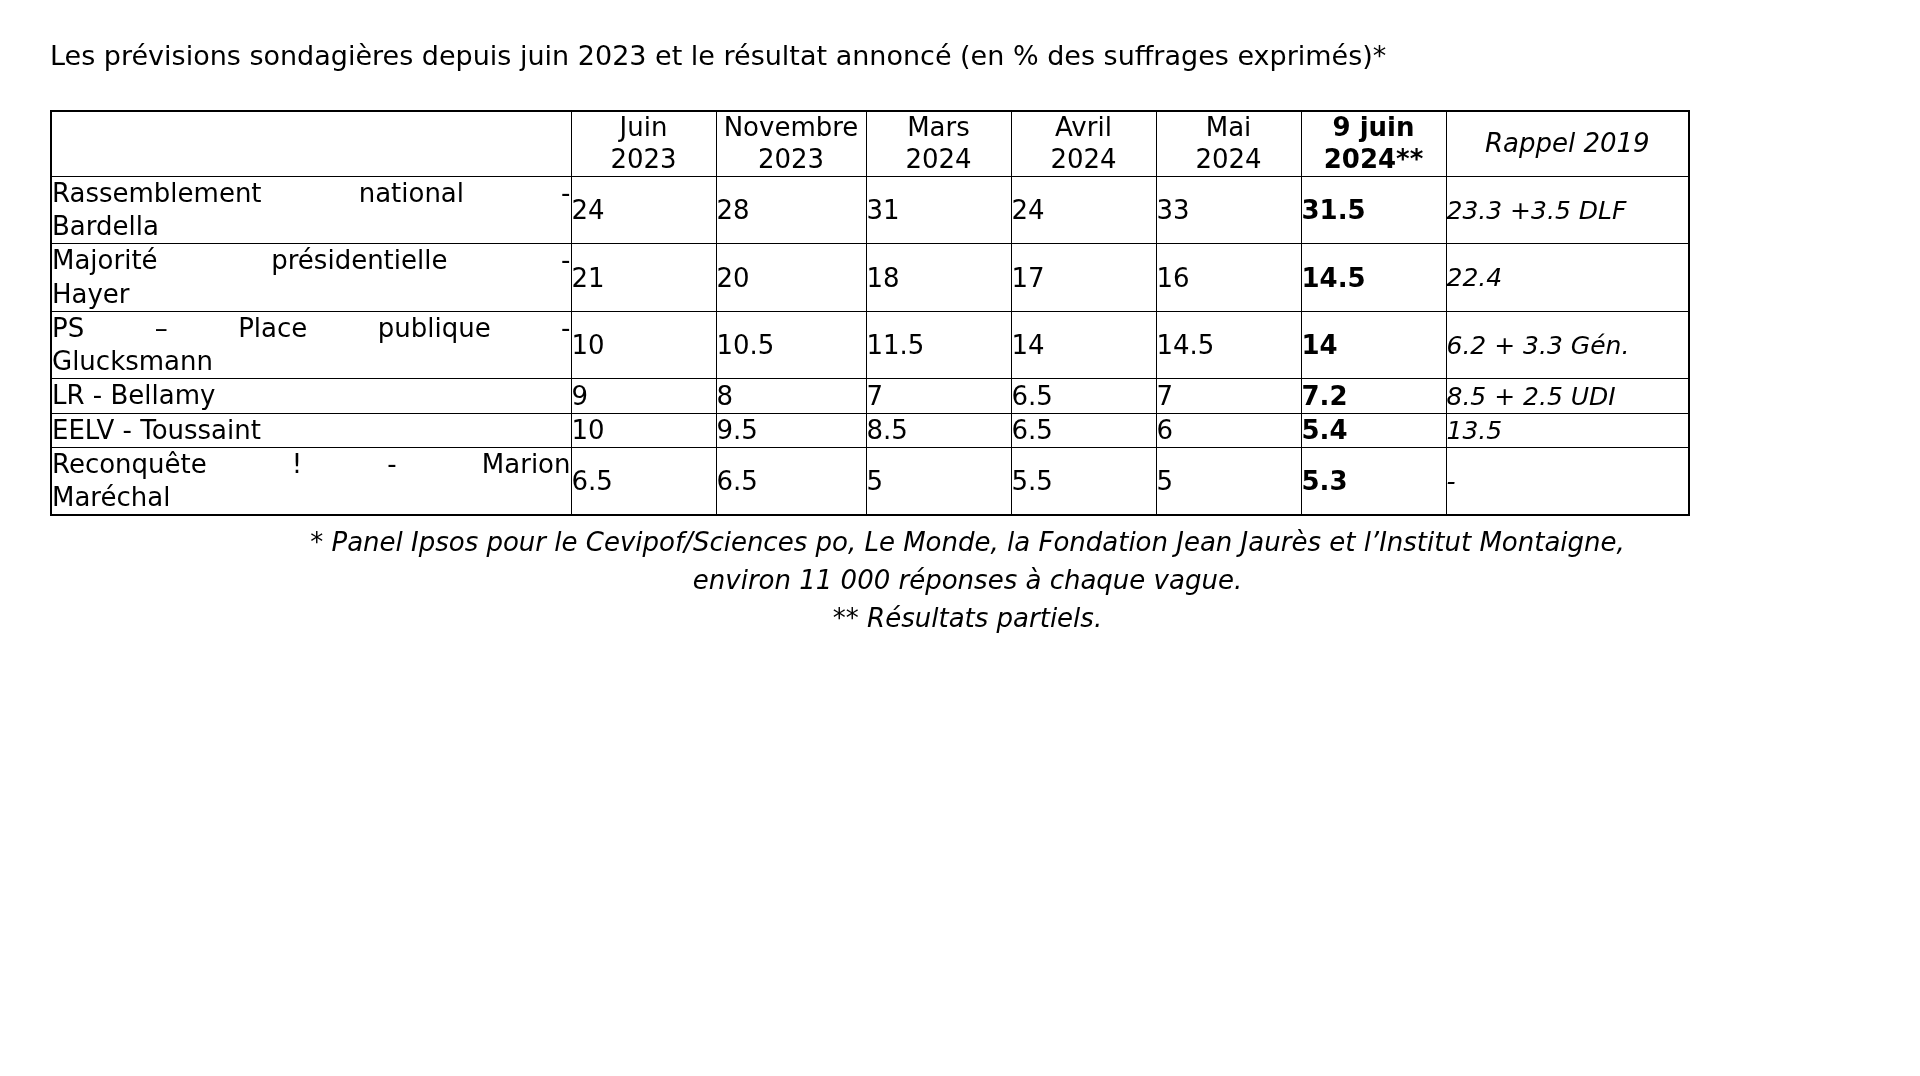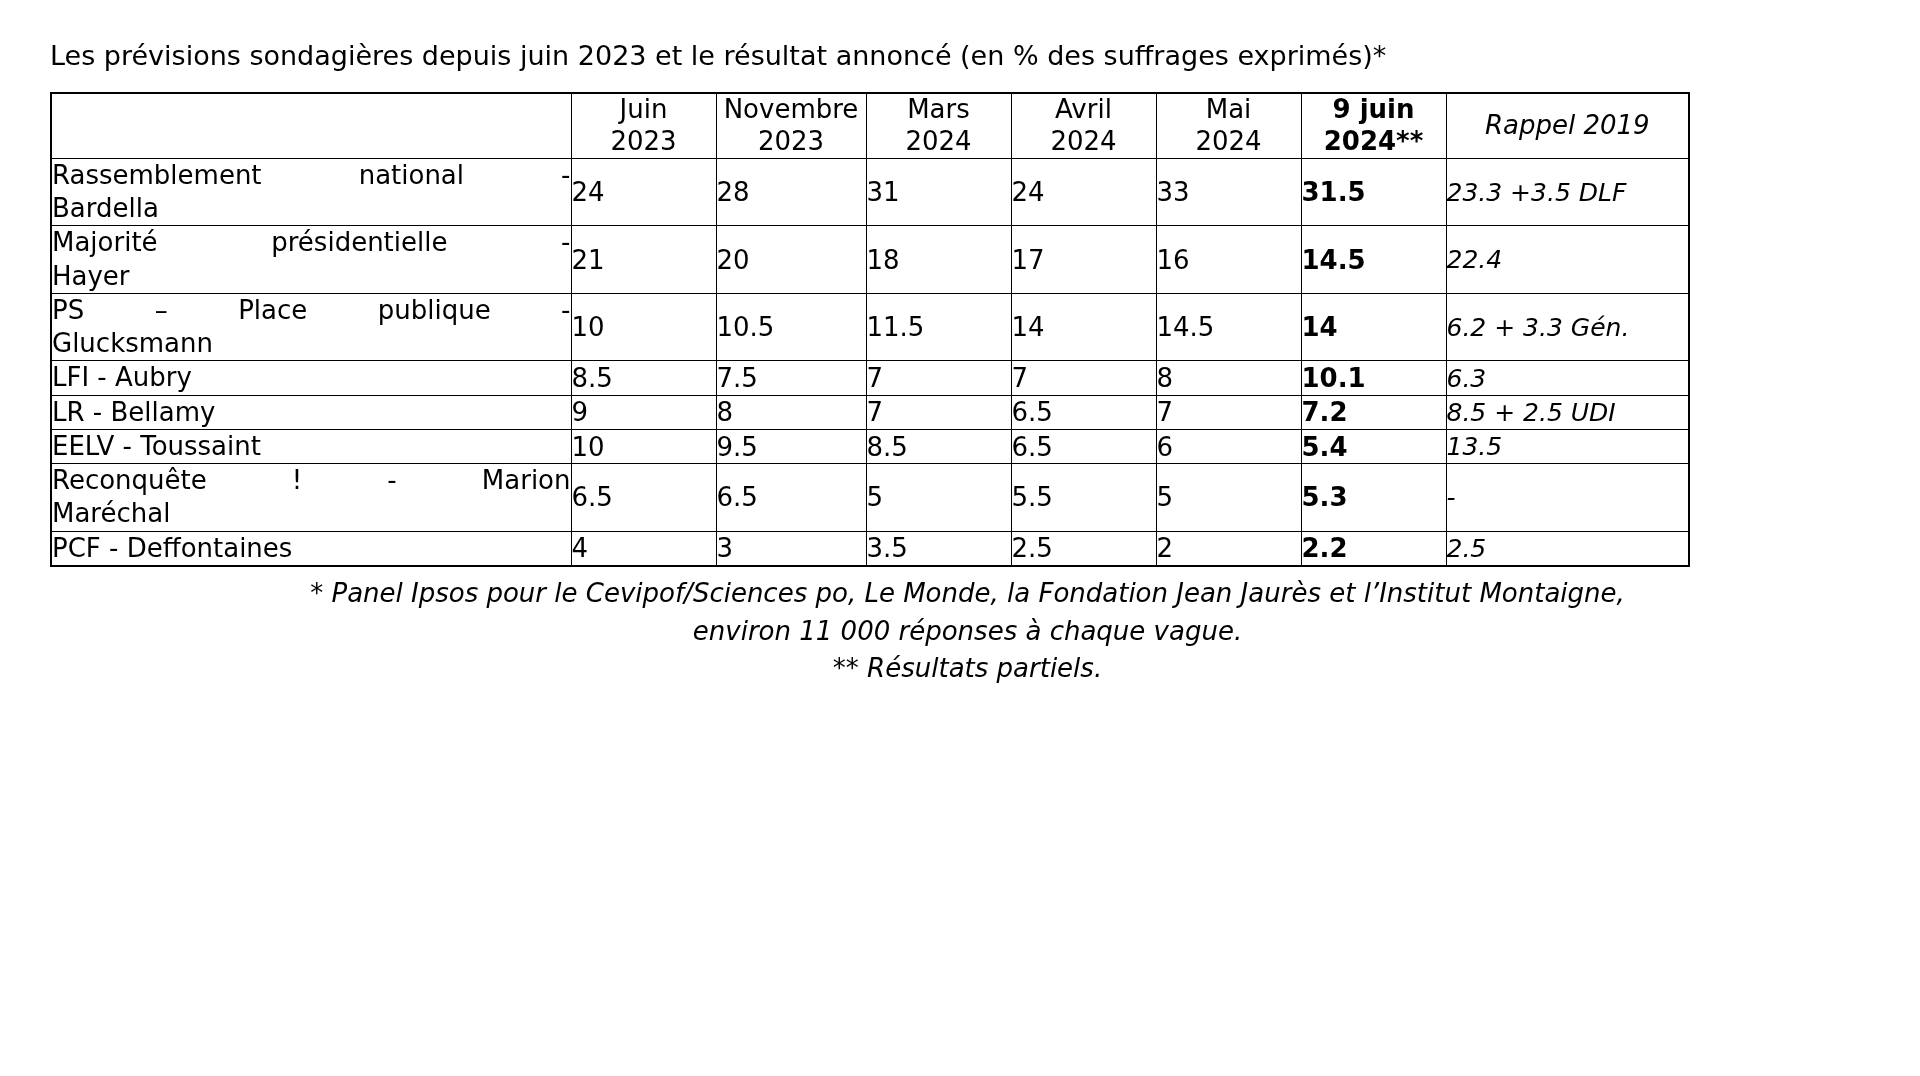--- a/index.html
+++ b/index.html
@@ -15,21 +15,21 @@
     overflow: hidden;
   }
   .page {
     padding: 40px 50px 0 50px;
     box-sizing: border-box;
     width: 1920px;
   }
   .doc-title {
     font-size: 27px;
     line-height: 1.2;
-    margin-bottom: 20px;
+    margin-bottom: 38px;
     white-space: nowrap;
   }
   table.poll-table {
     border-collapse: collapse;
     width: 1525px;
     table-layout: fixed;
     border: 2px solid #000;
   }
   table.poll-table td,
   table.poll-table th {
@@ -166,30 +166,20 @@
         </td>
         <td class="value">10</td>
         <td class="value">10.5</td>
         <td class="value">11.5</td>
         <td class="value">14</td>
         <td class="value">14.5</td>
         <td class="value bold">14</td>
         <td class="value italic">6.2 + 3.3 Gén.</td>
       </tr>
       <tr>
-        <td class="party single">LFI - Aubry</td>
-        <td class="value">8.5</td>
-        <td class="value">7.5</td>
-        <td class="value">7</td>
-        <td class="value">7</td>
-        <td class="value">8</td>
-        <td class="value bold">10.1</td>
-        <td class="value italic">6.3</td>
-      </tr>
-      <tr>
         <td class="party single">LR - Bellamy</td>
         <td class="value">9</td>
         <td class="value">8</td>
         <td class="value">7</td>
         <td class="value">6.5</td>
         <td class="value">7</td>
         <td class="value bold">7.2</td>
         <td class="value italic">8.5 + 2.5 UDI</td>
       </tr>
       <tr>
@@ -208,30 +198,20 @@
           <div style="text-align:left;text-align-last:left">Maréchal</div>
         </td>
         <td class="value">6.5</td>
         <td class="value">6.5</td>
         <td class="value">5</td>
         <td class="value">5.5</td>
         <td class="value">5</td>
         <td class="value bold">5.3</td>
         <td class="value italic">-</td>
       </tr>
-      <tr>
-        <td class="party single">PCF - Deffontaines</td>
-        <td class="value">4</td>
-        <td class="value">3</td>
-        <td class="value">3.5</td>
-        <td class="value">2.5</td>
-        <td class="value">2</td>
-        <td class="value bold">2.2</td>
-        <td class="value italic">2.5</td>
-      </tr>
     </tbody>
   </table>
 
   <div class="footnotes">
     <div class="footnote-line">* Panel Ipsos pour le Cevipof/Sciences po, Le Monde, la Fondation Jean Jaurès et l’Institut Montaigne,</div>
     <div class="footnote-line">environ 11 000 réponses à chaque vague.</div>
     <div class="footnote-line">** Résultats partiels.</div>
   </div>
 
 </div>

